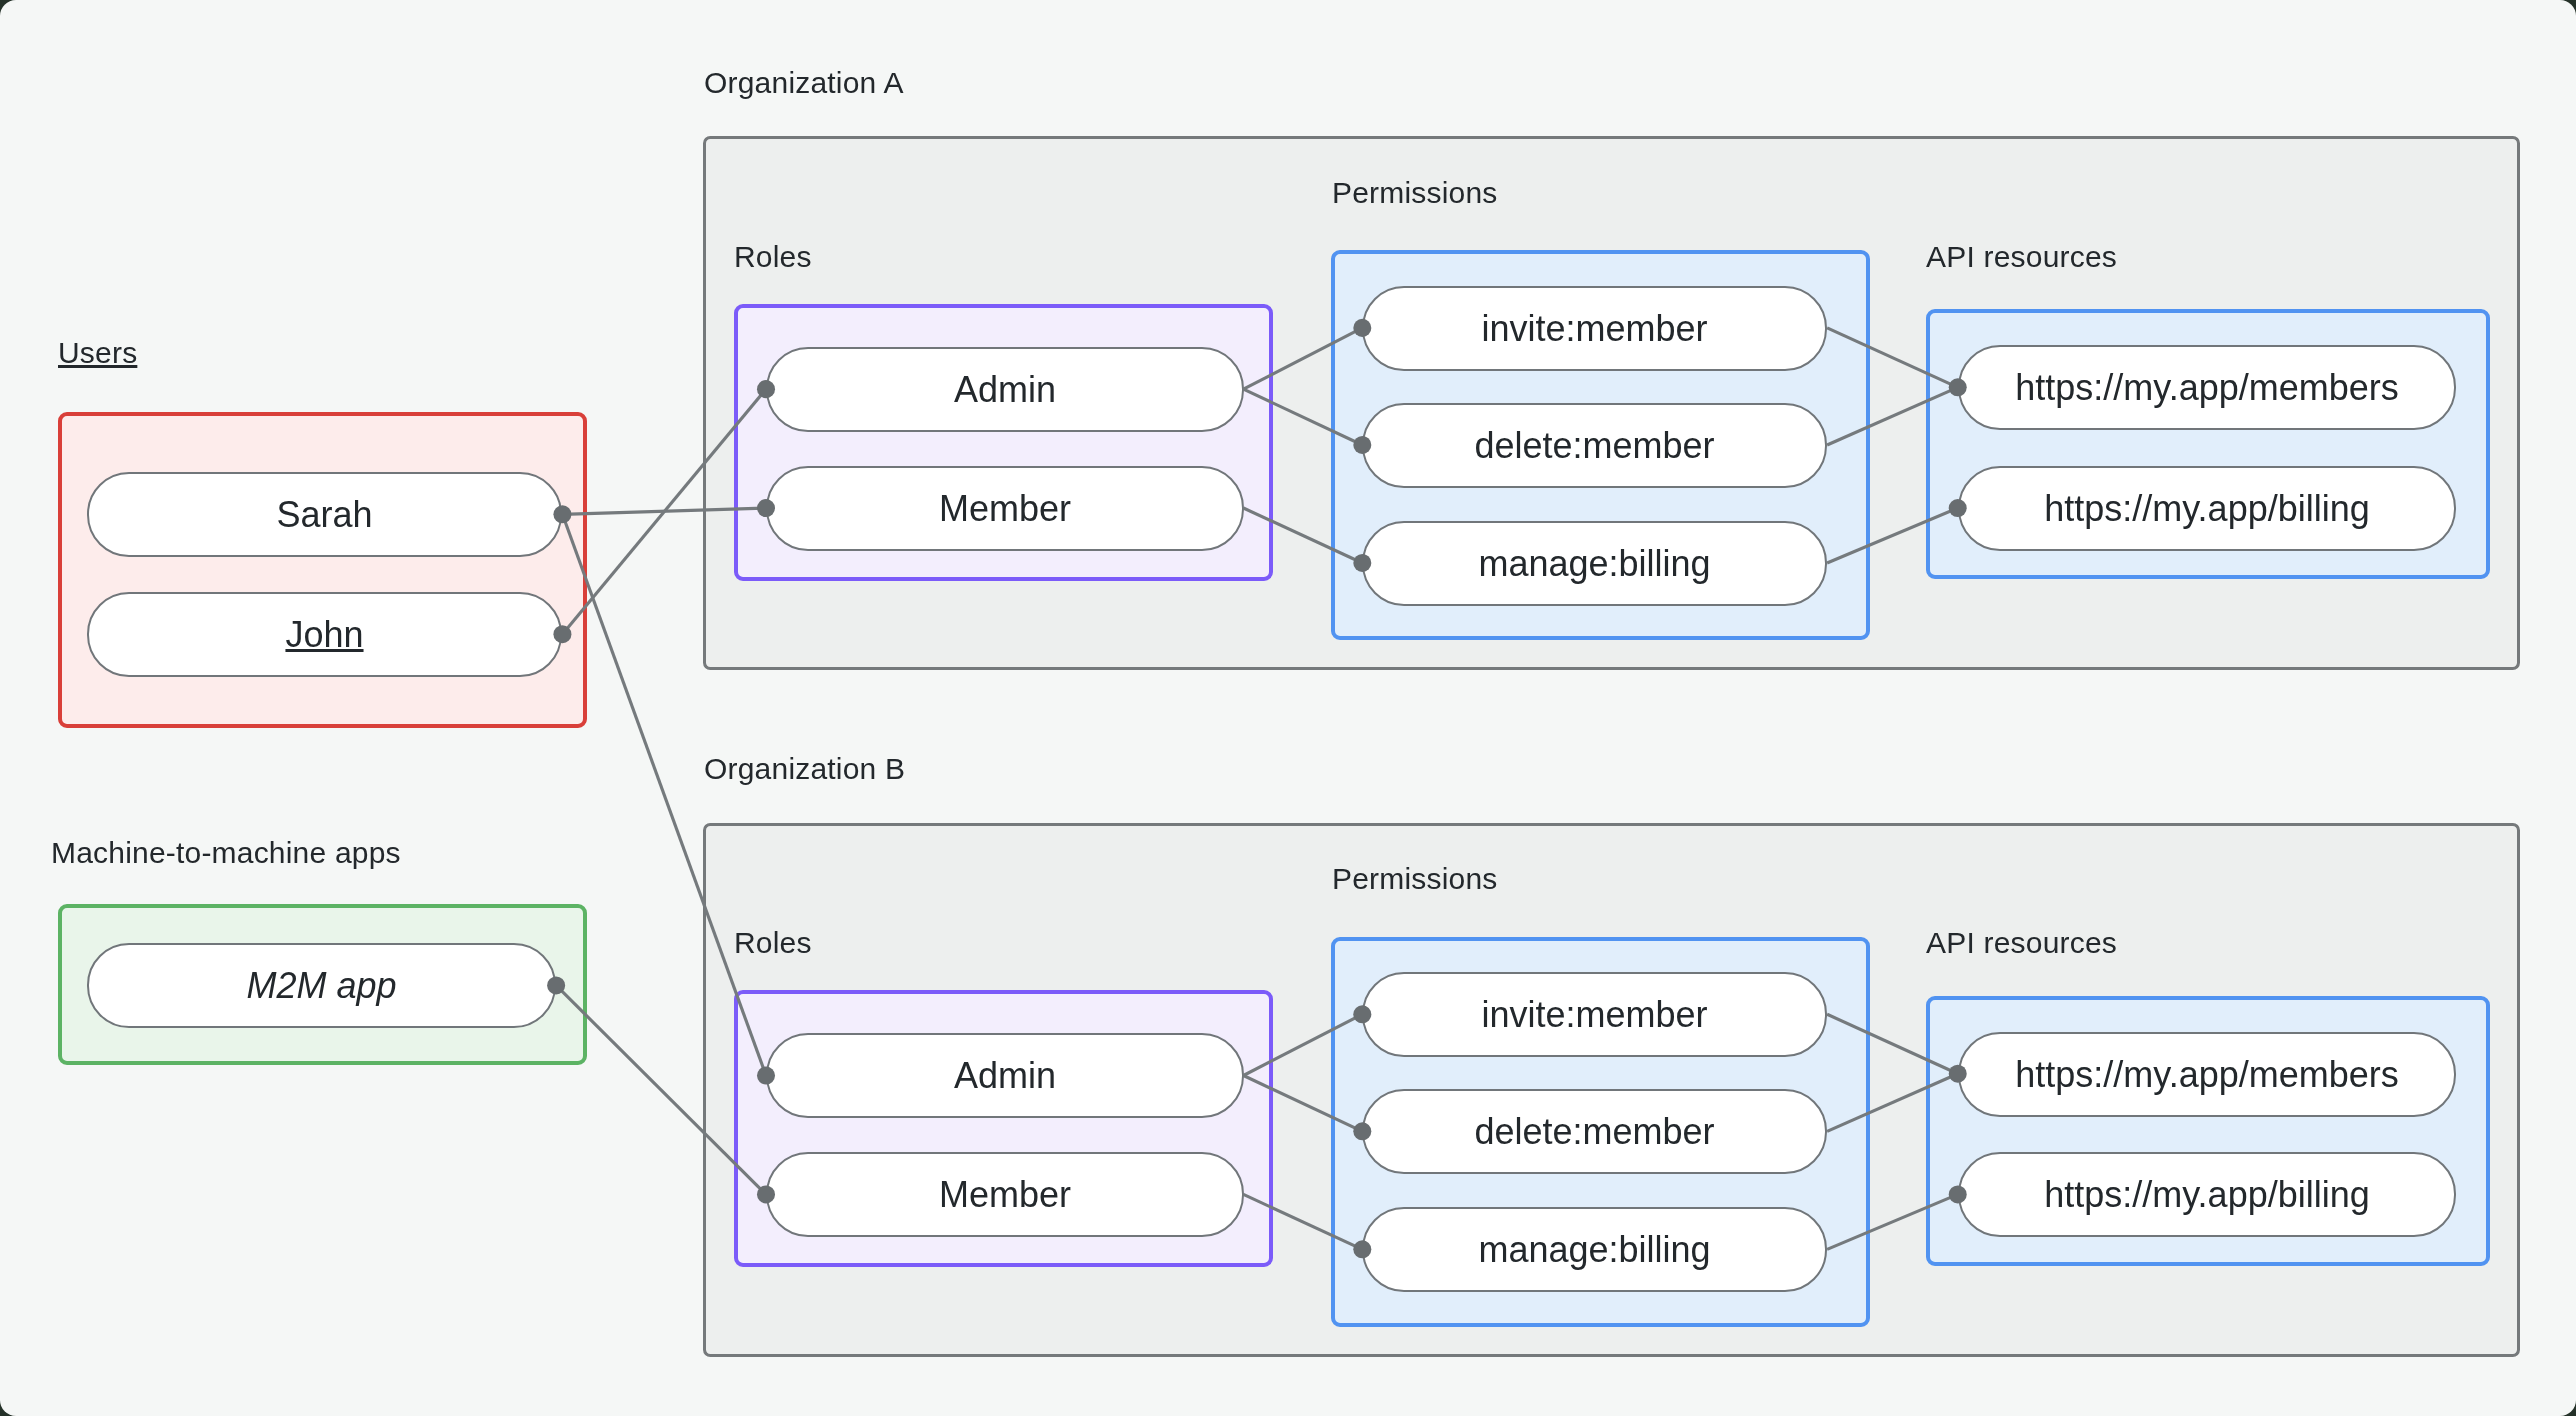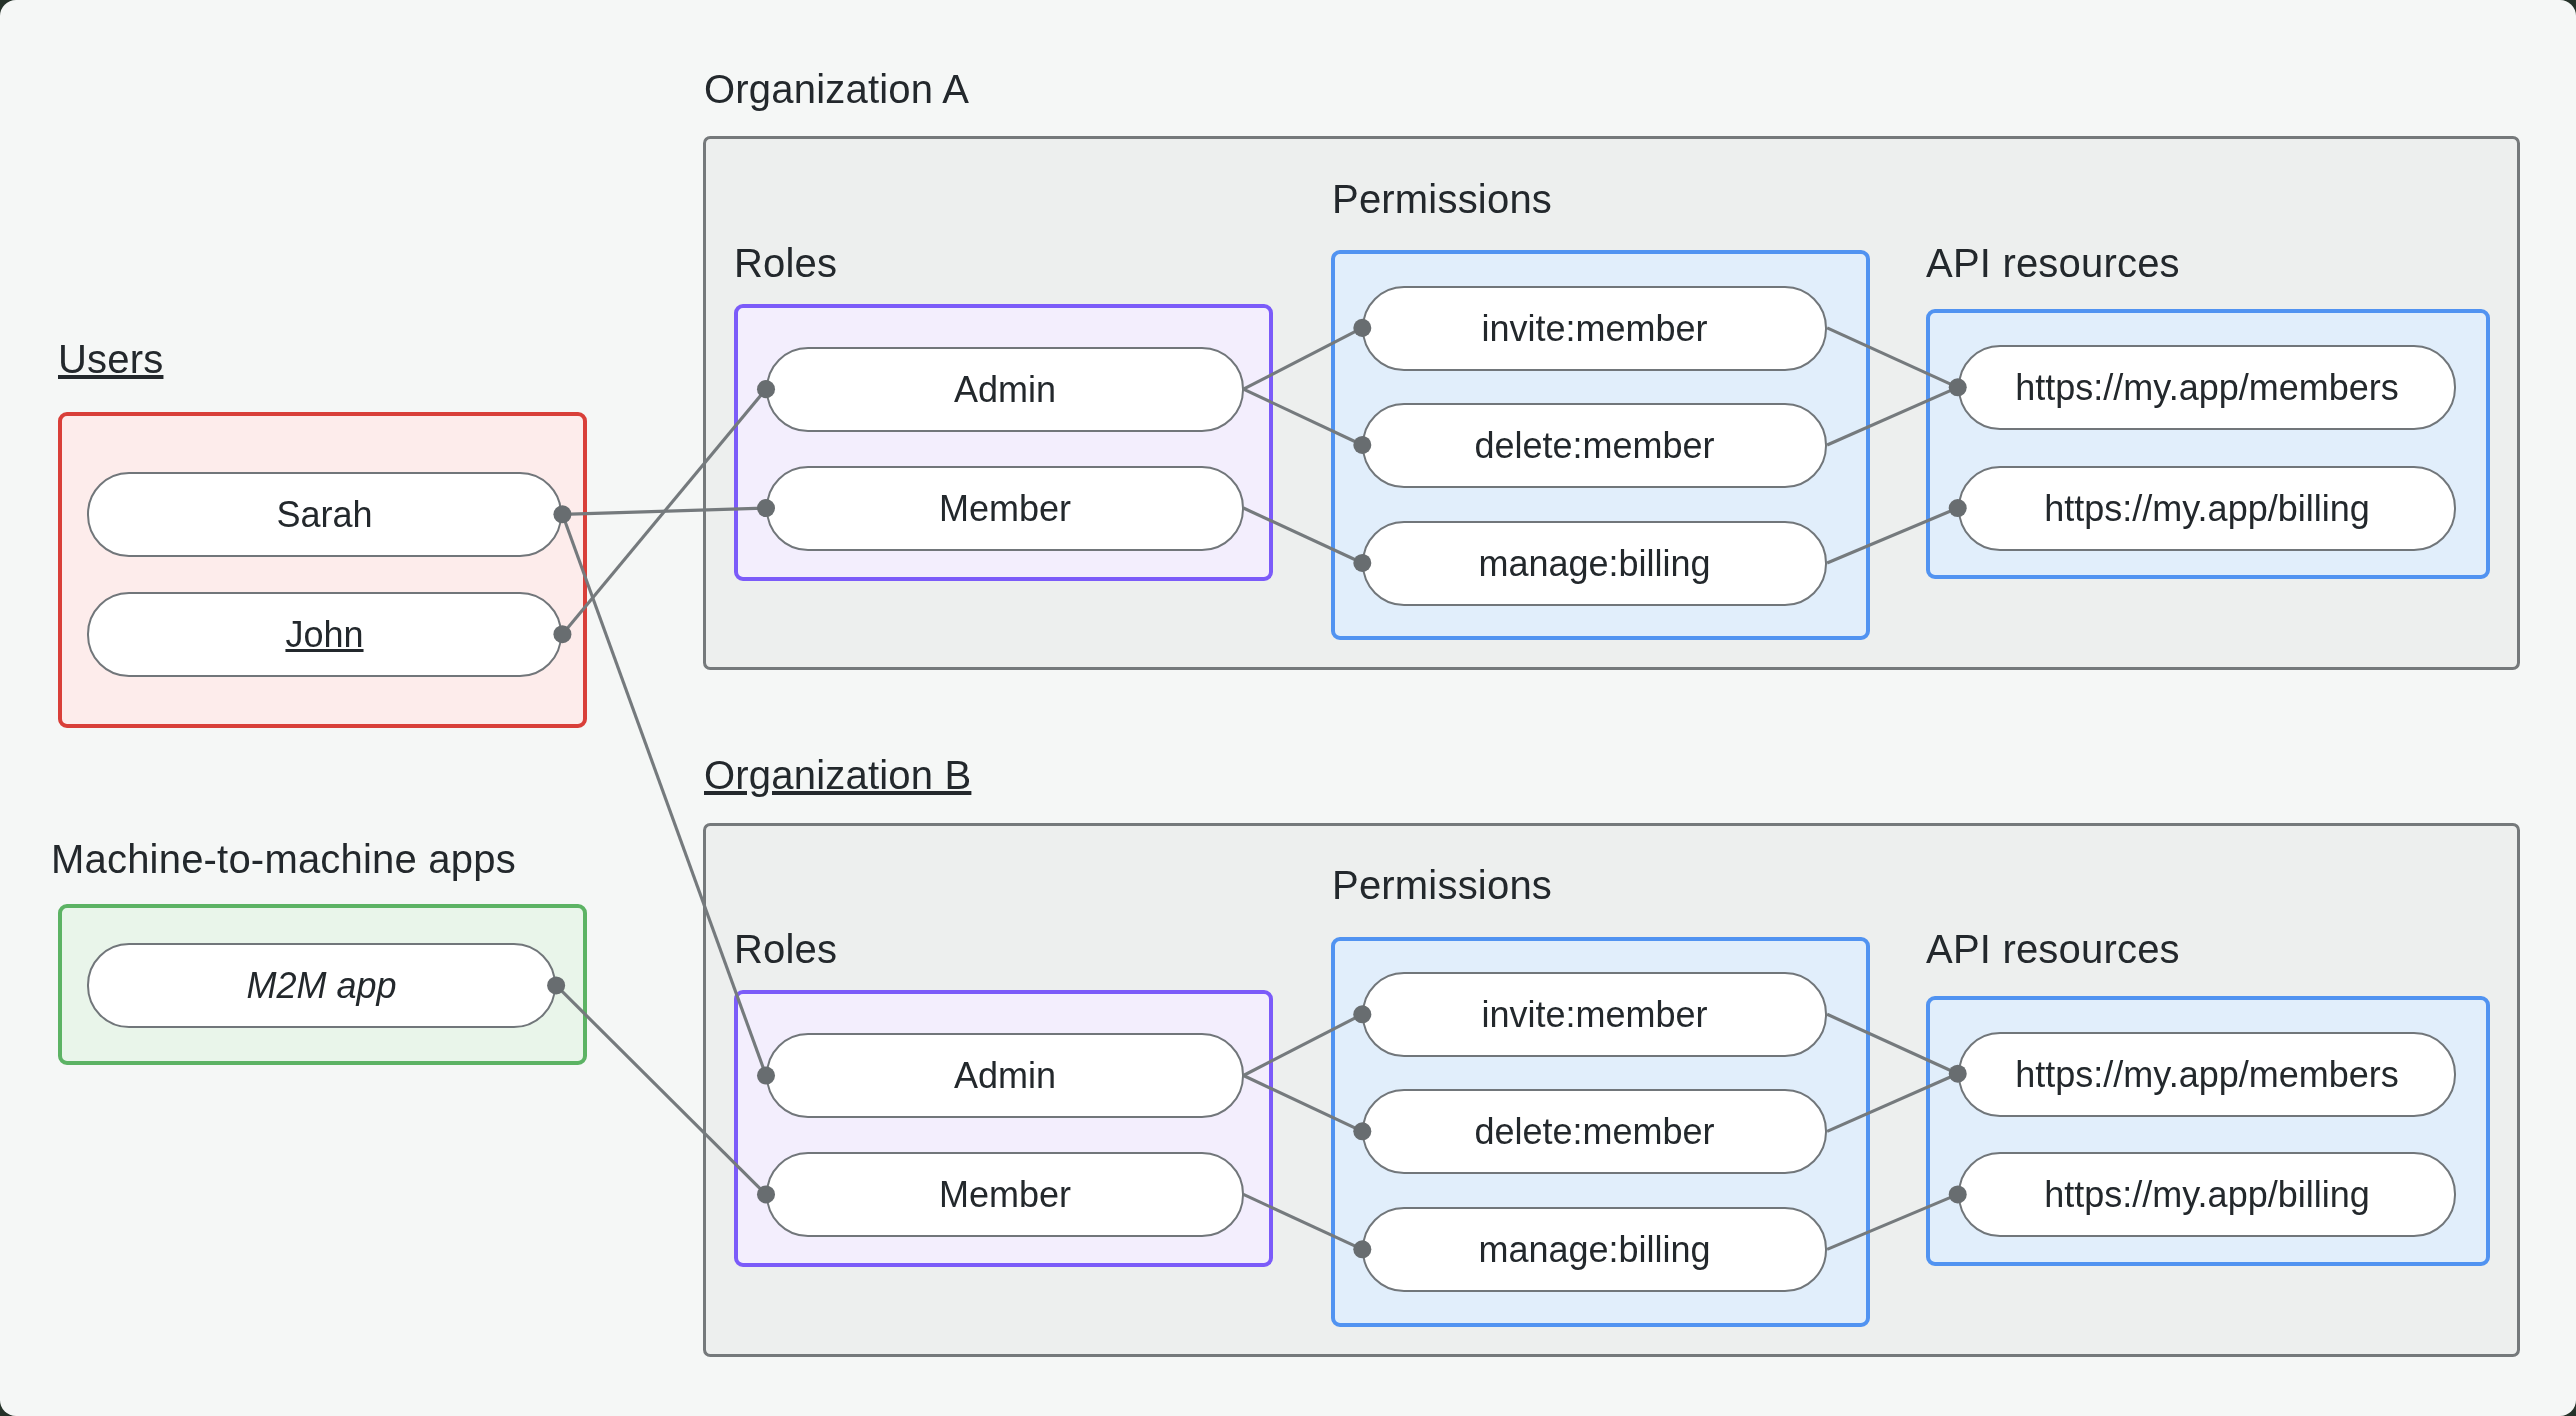--- a/index.html
+++ b/index.html
@@ -29,21 +29,21 @@
     background:var(--m2m-fill);border:4.5px solid var(--m2m-border);border-radius:9px;
   }
   .kind-roles{
     background:var(--roles-fill);border:4.5px solid var(--roles-border);border-radius:9px;
   }
   .kind-perms,.kind-api{
     background:var(--blue-fill);border:4.5px solid var(--blue-border);border-radius:9px;
   }
   .group-label{
     position:absolute;
-    font-size:40px;line-height:1.15;color:var(--text-col);
+    font-size:30px;line-height:1.15;color:var(--text-col);
     white-space:nowrap;letter-spacing:0.2px;
   }
   .pill{
     position:absolute;height:85px;box-sizing:border-box;
     background:var(--pill-fill);
     border:2.7px solid var(--pill-border);
     border-radius:42px;
     display:flex;align-items:center;justify-content:center;
     font-size:36px;color:var(--text-col);
     white-space:nowrap;
@@ -61,21 +61,21 @@
       <div class="group-box kind-org" style="left: 703px; top: 823px; width: 1817px; height: 534px;"></div>
       <div class="group-box kind-roles" style="left: 734px; top: 304px; width: 539px; height: 277px; z-index: 2;"></div>
       <div class="group-box kind-perms" style="left: 1331px; top: 250px; width: 539px; height: 390px; z-index: 2;"></div>
       <div class="group-box kind-api" style="left: 1926px; top: 309px; width: 564px; height: 270px; z-index: 2;"></div>
       <div class="group-box kind-roles" style="left: 734px; top: 990px; width: 539px; height: 277px; z-index: 2;"></div>
       <div class="group-box kind-perms" style="left: 1331px; top: 937px; width: 539px; height: 390px; z-index: 2;"></div>
       <div class="group-box kind-api" style="left: 1926px; top: 996px; width: 564px; height: 270px; z-index: 2;"></div>
       <div class="group-label" style="left: 58px; top: 336px; z-index: 3; text-decoration: underline;">Users</div>
       <div class="group-label" style="left: 51px; top: 836px; z-index: 3;">Machine-to-machine apps</div>
       <div class="group-label" style="left: 704px; top: 66px; z-index: 3;">Organization A</div>
-      <div class="group-label" style="left: 704px; top: 752px; z-index: 3; text-decoration: underline;">Organization B</div>
+      <div class="group-label" style="left: 704px; top: 752px; z-index: 3;">Organization B</div>
       <div class="group-label" style="left: 734px; top: 240px; z-index: 3;">Roles</div>
       <div class="group-label" style="left: 1332px; top: 176px; z-index: 3;">Permissions</div>
       <div class="group-label" style="left: 1926px; top: 240px; z-index: 3;">API resources</div>
       <div class="group-label" style="left: 734px; top: 926px; z-index: 3;">Roles</div>
       <div class="group-label" style="left: 1332px; top: 862px; z-index: 3;">Permissions</div>
       <div class="group-label" style="left: 1926px; top: 926px; z-index: 3;">API resources</div>
       <div class="pill" style="left: 87px; top: 472px; width: 475px; z-index: 4;">Sarah</div>
       <div class="pill" style="left: 87px; top: 592px; width: 475px; z-index: 4; text-decoration: underline;">John</div>
       <div class="pill" style="left: 87px; top: 943px; width: 469px; z-index: 4; font-style: italic;">M2M app</div>
       <div class="pill" style="left: 766px; top: 347px; width: 478px; z-index: 4;">Admin</div>

